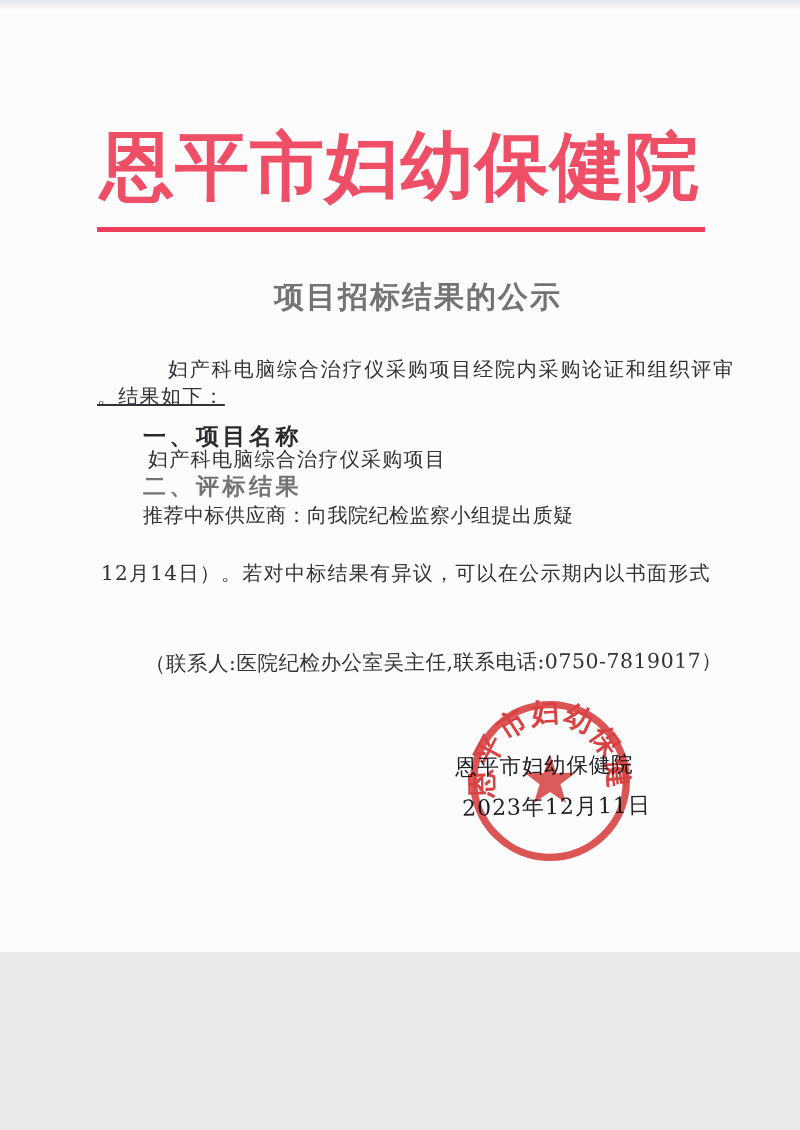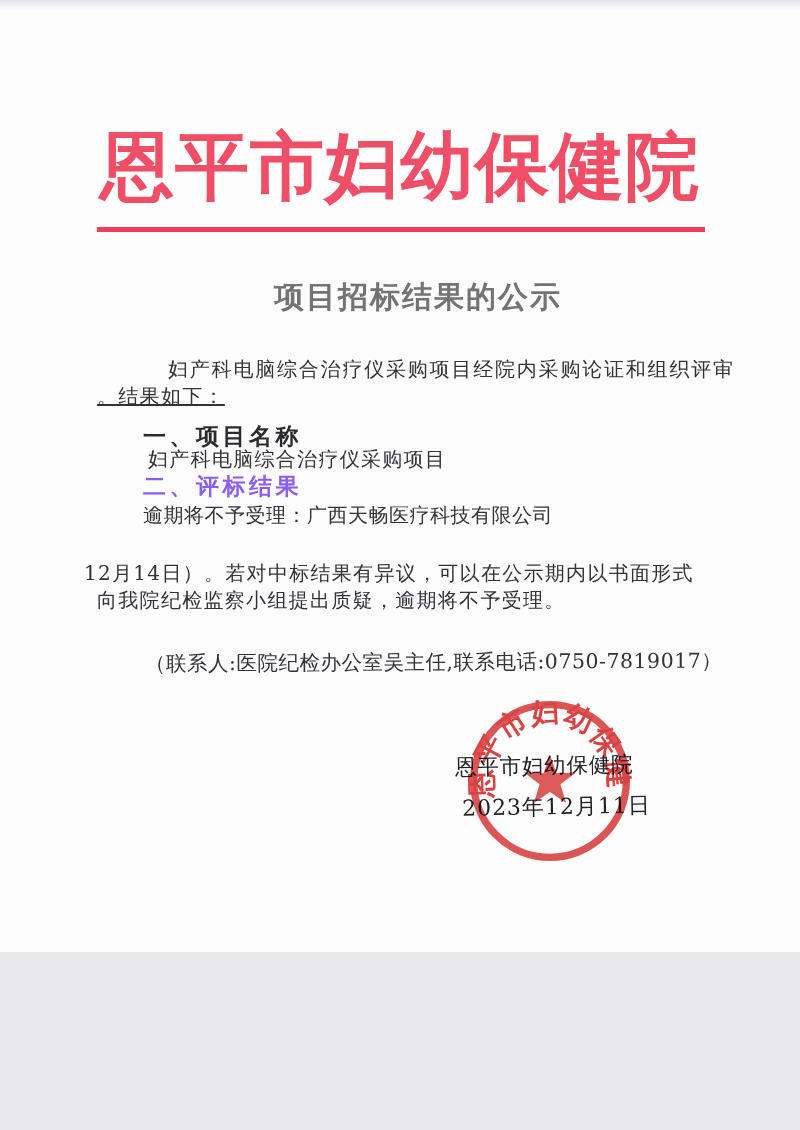--- a/index.html
+++ b/index.html
@@ -46,24 +46,24 @@
     position:absolute;
     font-size:20px;line-height:24px;
     letter-spacing:1.3px;
     color:var(--text-dark);
     white-space:nowrap;
   }
   .l-intro1{top:357px;left:140px;letter-spacing:1.8px;margin-left:28px;}
   .l-intro2{top:384px;left:97px;text-decoration:underline;}
   .l-h1{top:416px;left:143px;font-family:"DejaVu Sans","Liberation Sans",sans-serif;font-weight:bold;font-size:23px;letter-spacing:3.5px;color:#2a2a2e;margin-top:8px;}
   .l-b1{top:447px;left:148px;}
-  .l-h2{top:474px;left:143px;font-family:"DejaVu Sans","Liberation Sans",sans-serif;font-weight:bold;font-size:23px;letter-spacing:3.5px;color:#8b5cf6;text-align:right;}
+  .l-h2{top:474px;left:143px;font-family:"DejaVu Sans","Liberation Sans",sans-serif;font-weight:bold;font-size:23px;letter-spacing:3.5px;color:#737373;text-align:right;}
   .l-b2{top:503px;left:143px;letter-spacing:0.5px;}
   .l-n1{top:534px;left:140px;}
-  .l-n2{top:561px;left:84px;}
+  .l-n2{top:561px;left:101px;}
   .l-n3{top:588px;left:97px;}
   .l-contact{top:650px;left:145px;font-size:20.5px;letter-spacing:0.5px;transform:rotate(-0.3deg);}
   .sig-name{
     position:absolute;top:751px;left:455px;
     font-size:21.5px;letter-spacing:0.8px;white-space:nowrap;
     color:#222226;transform:rotate(-1deg);
   }
   .sig-date{
     position:absolute;top:792px;left:462px;
     font-size:22px;letter-spacing:1px;white-space:nowrap;
@@ -98,26 +98,25 @@
   <div class="bodyline l-intro1">妇产科电脑综合治疗仪采购项目经院内采购论证和组织评审</div>
 
   <div class="bodyline l-intro2">。结果如下：</div>
 
   <div class="bodyline l-h1">一、项目名称</div>
 
   <div class="bodyline l-b1">妇产科电脑综合治疗仪采购项目</div>
 
   <div class="bodyline l-h2">二、评标结果</div>
 
-  <div class="bodyline l-b2">逾期将不予受理：广西天畅医疗科技有限公司</div>
+  <div class="bodyline l-b2">推荐中标供应商：向我院纪检监察小组提出质疑</div>
 
 
   <div class="bodyline l-n2">12月14日）。若对中标结果有异议，可以在公示期内以书面形式</div>
 
-  <div class="bodyline l-n3">向我院纪检监察小组提出质疑，逾期将不予受理。</div>
 
   <div class="bodyline l-contact">（联系人:医院纪检办公室吴主任,联系电话:0750-7819017）</div>
 
   <div class="sig-name">恩平市妇幼保健院</div>
 
   <div class="sig-date">2023年12月11日</div>
 
   <svg class="seal" viewBox="0 0 190 190">
     <defs>
       <path id="sealArcPath" d="M 41.4 111.4 A 56 56 0 1 1 148.6 111.4" fill="none"></path>

